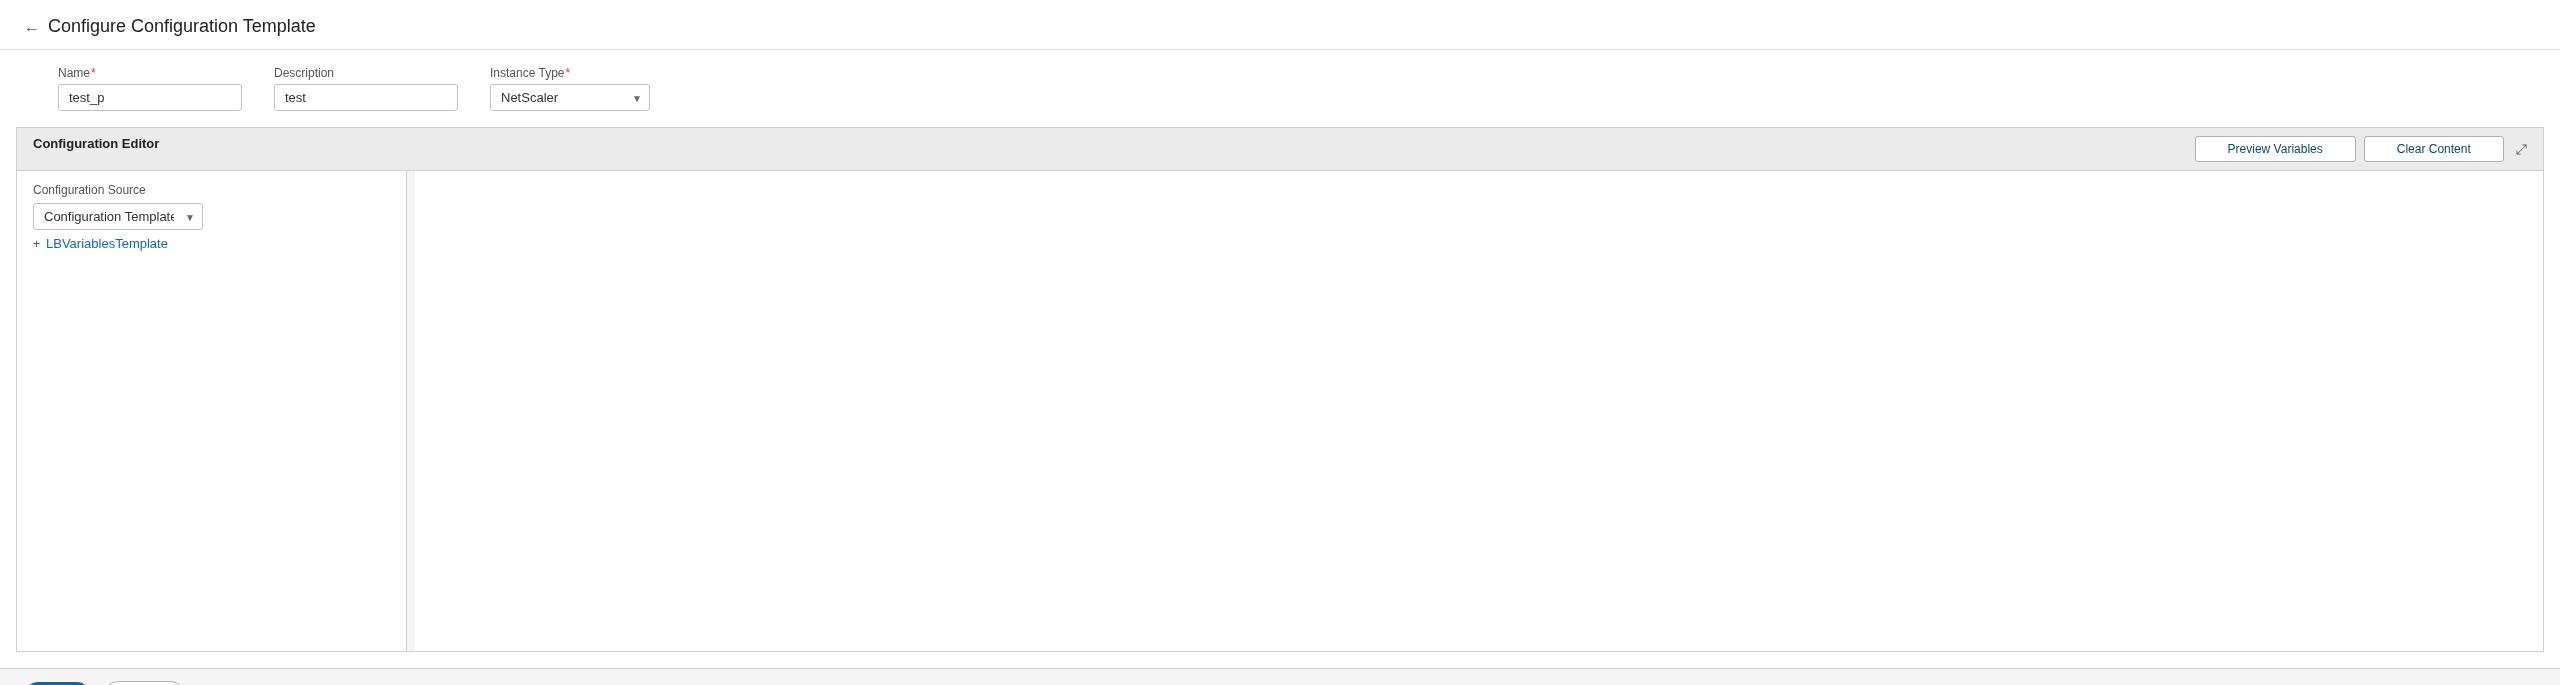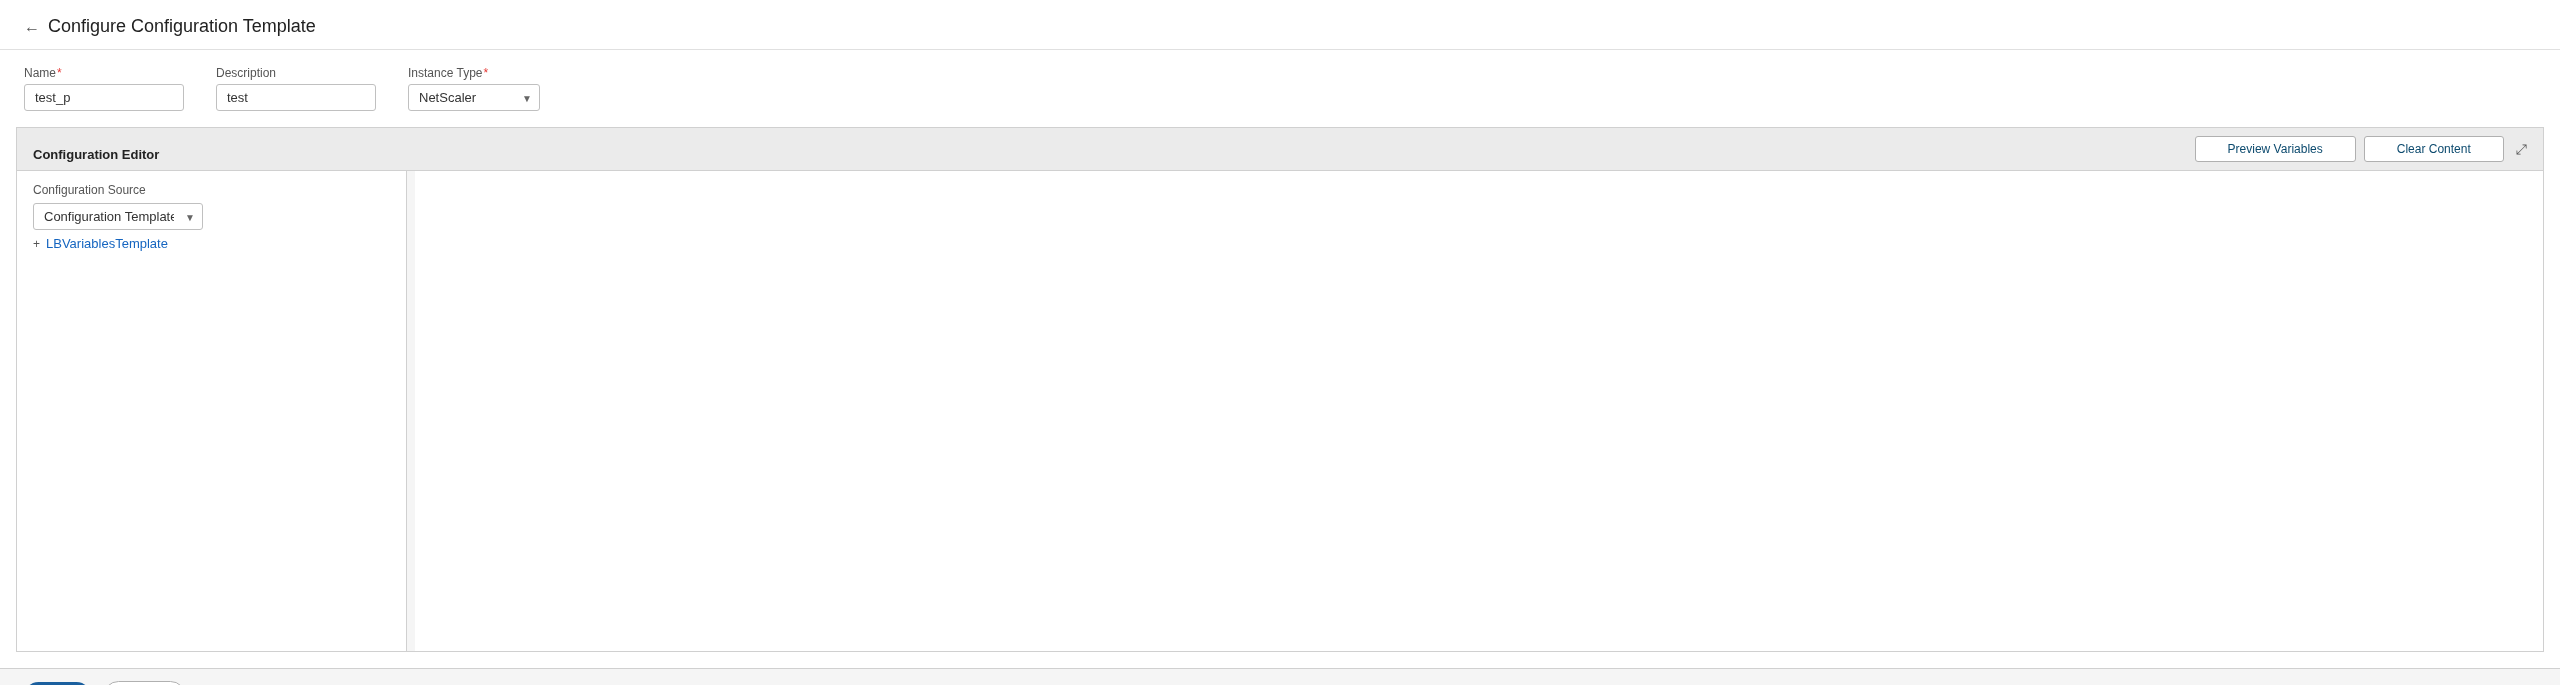--- a/index.html
+++ b/index.html
@@ -49,20 +49,21 @@
       color: #222;
     }
 
     
     .form-area {
       padding: 16px 24px;
       display: flex;
       gap: 32px;
       align-items: flex-start;
       background: #fff;
+      margin-left: 34px;
     }
 
     .form-group {
       display: flex;
       flex-direction: column;
       gap: 4px;
     }
 
     .form-label {
       font-size: 12px;
@@ -75,39 +76,39 @@
     }
 
     .form-input {
       border: 1px solid #c0c0c0;
       border-radius: 3px;
       padding: 5px 10px;
       font-size: 13px;
       color: #333;
       background: #fff;
       outline: none;
-      width: 160px;
+      width: 184px;
     }
 
     .form-select-wrapper {
       position: relative;
       display: inline-block;
     }
 
     .form-select {
       border: 1px solid #c0c0c0;
       border-radius: 3px;
       padding: 5px 28px 5px 10px;
       font-size: 13px;
       color: #333;
       background: #fff;
       outline: none;
       appearance: none;
       -webkit-appearance: none;
-      width: 132px;
+      width: 160px;
       cursor: pointer;
     }
 
     .select-arrow {
       position: absolute;
       right: 8px;
       top: 50%;
       transform: translateY(-50%);
       pointer-events: none;
       font-size: 10px;
@@ -119,21 +120,21 @@
       flex: 1;
       display: flex;
       flex-direction: column;
       border: 1px solid #d0d0d0;
       margin: 0 0 0 0;
       background: #f5f5f5;
     }
 
     .config-editor-header {
       display: flex;
-      align-items: flex-end;
+      align-items: flex-start;
       justify-content: space-between;
       padding: 8px 16px;
       background: #ebebeb;
       border-bottom: 1px solid #d0d0d0;
     }
 
     .config-editor-title {
       font-size: 13px;
       font-weight: 600;
       color: #222;

